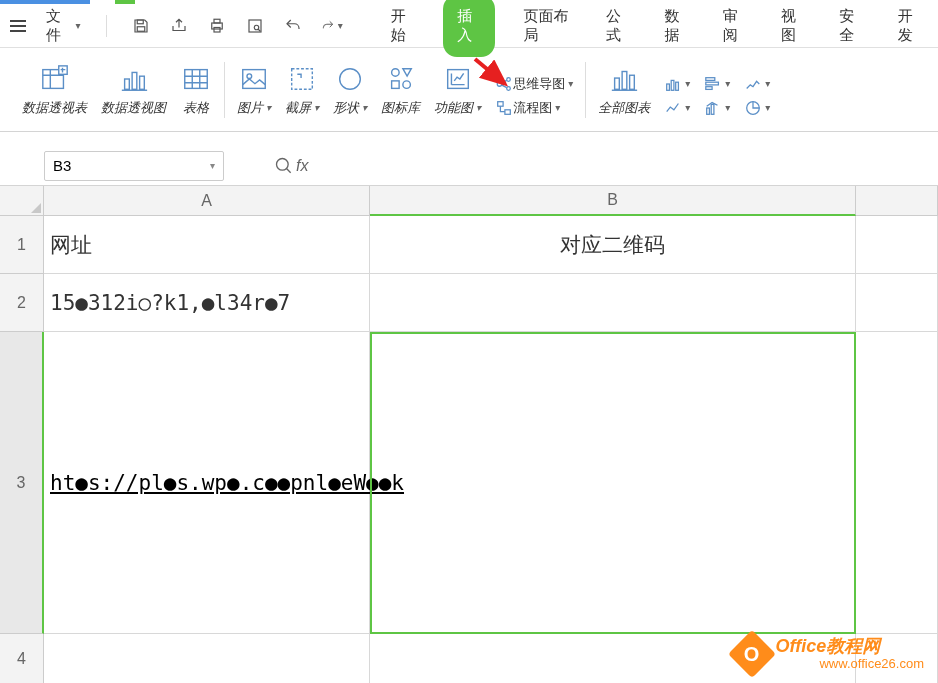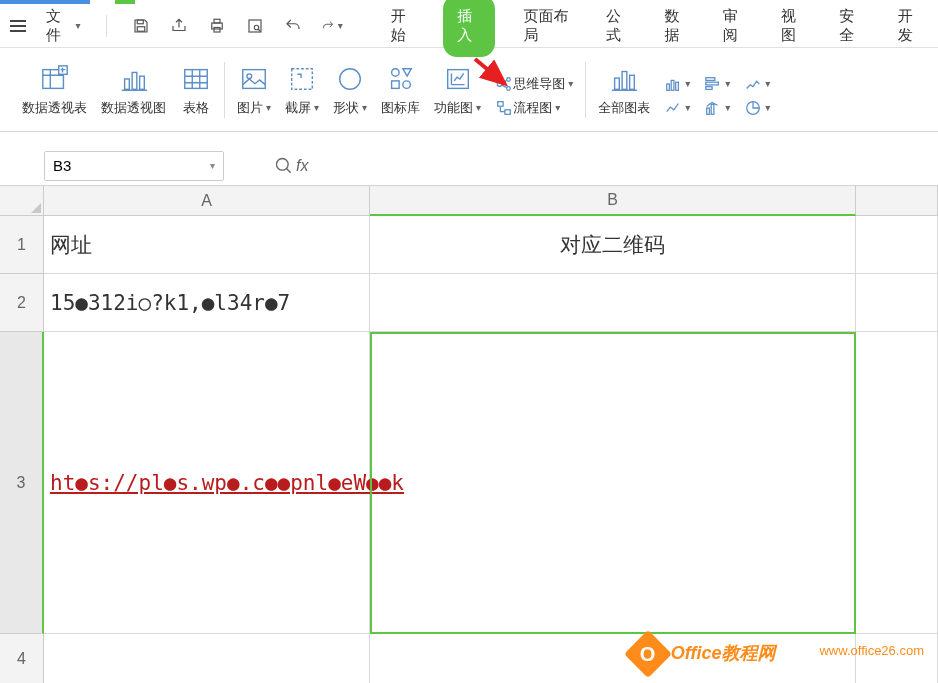--- a/index.html
+++ b/index.html
@@ -43,21 +43,21 @@
       align-items: center;
       padding: 2px 12px;
       border-bottom: 1px solid #d4d4d4;
       gap: 0;
     }
     .ribbon-group { display: flex; align-items: flex-end; gap: 14px; padding: 0 10px; }
     .ribbon-sep { width: 1px; height: 56px; background: #ddd; margin: 0 2px; }
     .ribbon-btn { display: flex; flex-direction: column; align-items: center; gap: 4px; cursor: pointer; position: relative; }
     .ribbon-btn .ico { width: 32px; height: 32px; display: flex; align-items: center; justify-content: center; }
     .ribbon-btn .ico svg { width: 30px; height: 30px; }
-    .ribbon-btn .lbl { font-size: 13px; color: #333; white-space: nowrap; display: flex; align-items: center; }
+    .ribbon-btn .lbl { font-size: 13px; color: #333; white-space: nowrap; display: flex; align-items: center; font-style: italic; }
     .ribbon-small-col { display: flex; flex-direction: column; gap: 6px; }
     .ribbon-small { display: flex; align-items: center; gap: 0; cursor: pointer; font-size: 13px; color: #333; }
     .ribbon-small svg { width: 18px; height: 18px; }
     
     .arrow-overlay { position: absolute; top: 54px; left: 470px; pointer-events: none; z-index: 10; }
     
     .namebox-row {
       height: 40px;
       display: flex;
       align-items: center;
@@ -89,27 +89,27 @@
     .col-B { width: 486px; border-bottom: 2px solid #5ec544; }
     .col-rest { width: 82px; }
     .row-h { width: 44px; border-right: 1px solid #ccc; border-bottom: 1px solid #ccc; background: #f3f3f3; display: flex; align-items: center; justify-content: center; font-size: 16px; color: #666; }
     .row-h.sel { border-right: 2px solid #5ec544; background: #e8e8e8; }
     .row { display: flex; }
     .cell { border-right: 1px solid #d8d8d8; border-bottom: 1px solid #d8d8d8; padding: 4px 6px; font-size: 21px; color: #333; display: flex; align-items: center; }
     .cell.A { width: 326px; }
     .cell.B { width: 486px; justify-content: center; }
     .cell.C { width: 82px; }
     .cell.selected { border: 2px solid #5ec544; }
-    .cell .link { color: #b91c1c; text-decoration: underline; font-family: monospace; }
+    .cell .link { color: #000000; text-decoration: underline; font-family: monospace; }
     .cell .mono { font-family: monospace; }
     
     .watermark { position: absolute; bottom: 12px; right: 14px; display: flex; align-items: center; gap: 6px; }
     .wm-ico { width: 34px; height: 34px; background: #ff8c1a; transform: rotate(45deg); border-radius: 4px; display:flex; align-items:center; justify-content:center; }
     .wm-ico span { transform: rotate(-45deg); color: #fff; font-weight: bold; font-size: 20px; }
-    .wm-text { display: flex; line-height: 1.1; }
+    .wm-text { display: flex; flex-direction: column; line-height: 1.1; }
     .wm-line1 { color: #ff8c1a; font-weight: bold; font-size: 18px; font-style: italic; }
     .wm-line2 { color: #ff8c1a; font-size: 13px; margin-left: 44px; }
   </style>
 </head>
 <body>
 
 <div class="top-strip">
   <div class="blue"></div>
     <div class="green"></div>
 </div>

